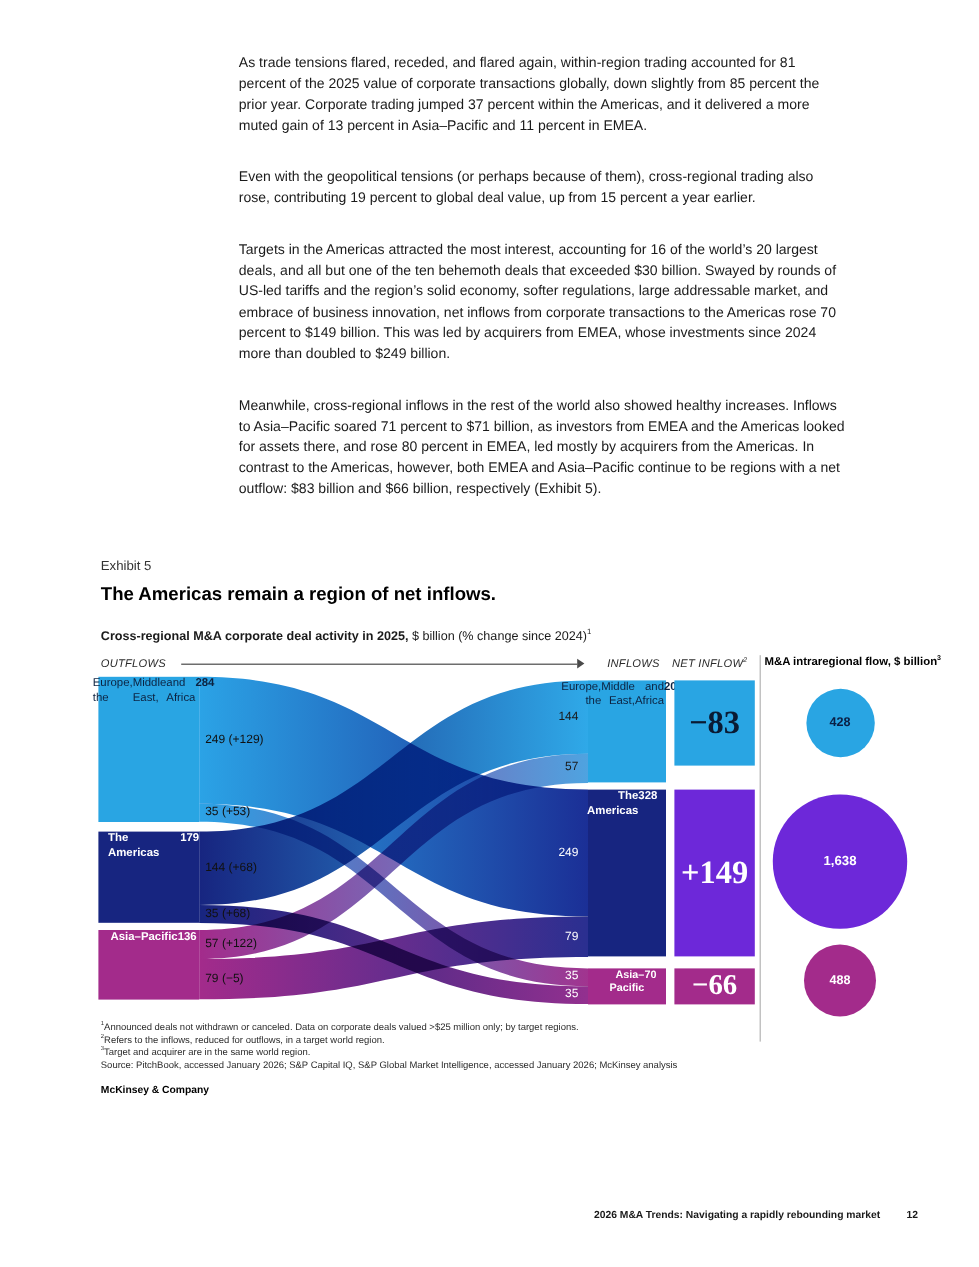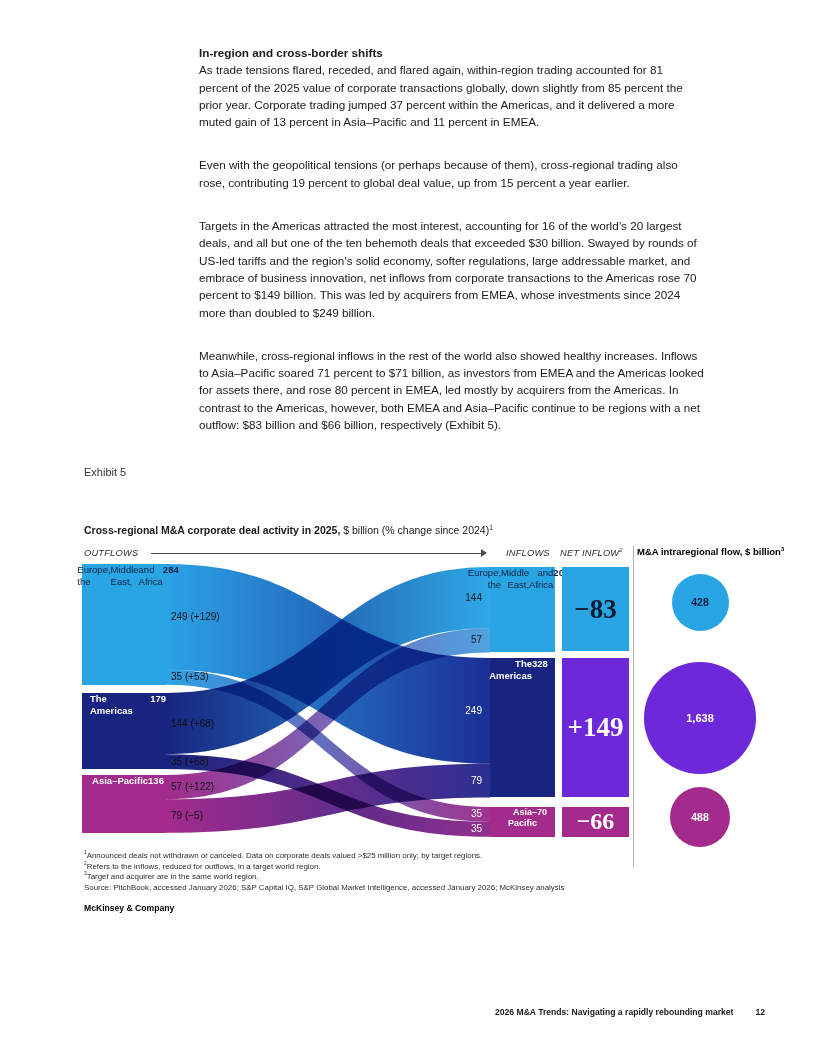--- a/index.html
+++ b/index.html
@@ -42,28 +42,28 @@
   .brand{position:absolute;left:84px;top:903px;font-size:8.6px;font-weight:bold;color:#000;}
   .footer{position:absolute;right:51px;top:1007px;font-size:8.6px;font-weight:bold;color:#1a1a1a;white-space:nowrap;}
   .footer .pg{margin-left:22px;}
 </style>
 </head>
 <body>
 
 <div class="page">
 
   <div class="copy">
-    <p class="h lead">In-region and cross-border shifts</p>
     <p>As trade tensions flared, receded, and flared again, within-region trading accounted for 81 percent of the 2025 value of corporate transactions globally, down slightly from 85 percent the prior year. Corporate trading jumped 37 percent within the Americas, and it delivered a more muted gain of 13 percent in Asia–Pacific and 11 percent in EMEA.</p>
     <p>Even with the geopolitical tensions (or perhaps because of them), cross-regional trading also rose, contributing 19 percent to global deal value, up from 15 percent a year earlier.</p>
     <p>Targets in the Americas attracted the most interest, accounting for 16 of the world’s 20 largest deals, and all but one of the ten behemoth deals that exceeded $30 billion. Swayed by rounds of US-led tariffs and the region’s solid economy, softer regulations, large addressable market, and embrace of business innovation, net inflows from corporate transactions to the Americas rose 70 percent to $149 billion. This was led by acquirers from EMEA, whose investments since 2024 more than doubled to $249 billion.</p>
     <p>Meanwhile, cross-regional inflows in the rest of the world also showed healthy increases. Inflows to Asia–Pacific soared 71 percent to $71 billion, as investors from EMEA and the Americas looked for assets there, and rose 80 percent in EMEA, led mostly by acquirers from the Americas. In contrast to the Americas, however, both EMEA and Asia–Pacific continue to be regions with a net outflow: $83 billion and $66 billion, respectively (Exhibit 5).</p>
   </div>
 
   <div class="ex-eyebrow">Exhibit 5</div>
+  <div class="ex-title">The Americas remain a region of net inflows.</div>
   <div class="ex-subtitle">
     <b>Cross-regional M&amp;A corporate deal activity in 2025,</b><span> $ billion (% change since 2024)</span><sup>1</sup>
   </div>
 
   <div class="axis-label" style="left:84px;">OUTFLOWS</div>
   <div class="axis-line"></div>
   <div class="axis-arrow"></div>
   <div class="axis-label" style="left:506px;">INFLOWS</div>
   <div class="axis-label" style="left:560px;"><span>NET INFLOW</span><sup>2</sup></div>
 
@@ -108,21 +108,21 @@
         <div class="nm">Middle East,</div>
         <div class="nm">and Africa</div>
         <div class="tot">284</div>
       </div>
       <div class="node right" style="left: 490px; top: 567px; width: 65px; height: 85.425px; background: rgb(41, 165, 227); color: rgb(12, 34, 64); padding-right: 8px; box-sizing: border-box; font-size: 9.5px; line-height: 12.3px;">
         <div class="nm">Europe, the</div>
         <div class="nm">Middle East,</div>
         <div class="nm">and Africa</div>
         <div class="tot">201</div>
       </div>
-      <div class="netbox" style="left: 562px; top: 567px; width: 67px; height: 84px; background: rgb(41, 165, 227); color: rgb(10, 26, 51); font-size: 27px;">−83</div>
+      <div class="netbox" style="left: 562px; top: 567px; width: 67px; height: 71px; background: rgb(41, 165, 227); color: rgb(10, 26, 51); font-size: 27px;">−83</div>
       <div class="node" style="left: 82px; top: 693px; width: 84px; height: 76.075px; background: rgb(23, 37, 128); color: rgb(255, 255, 255); padding-left: 8px; box-sizing: border-box;">
         <div class="nm w">The Americas</div>
         <div class="tot">179</div>
       </div>
       <div class="node right" style="left: 490px; top: 658px; width: 65px; height: 139.4px; background: rgb(23, 37, 128); color: rgb(255, 255, 255); padding-right: 8px; box-sizing: border-box; font-size: 9.5px; line-height: 12.3px;">
         <div class="nm w">The Americas</div>
         <div class="tot">328</div>
       </div>
       <div class="netbox" style="left: 562px; top: 658px; width: 67px; height: 139.4px; background: #6d28d9; color: rgb(255, 255, 255); font-size: 27px;">+149</div>
       <div class="node" style="left: 82px; top: 775px; width: 84px; height: 57.8px; background: rgb(163, 43, 139); color: rgb(255, 255, 255); padding-left: 8px; box-sizing: border-box;">

